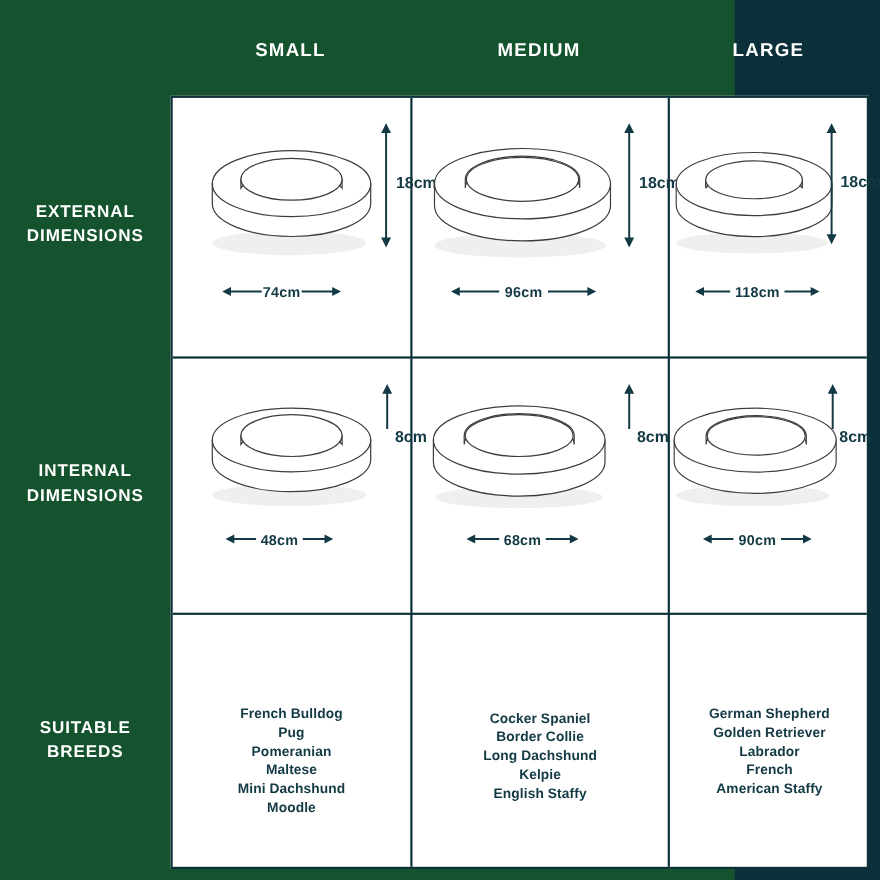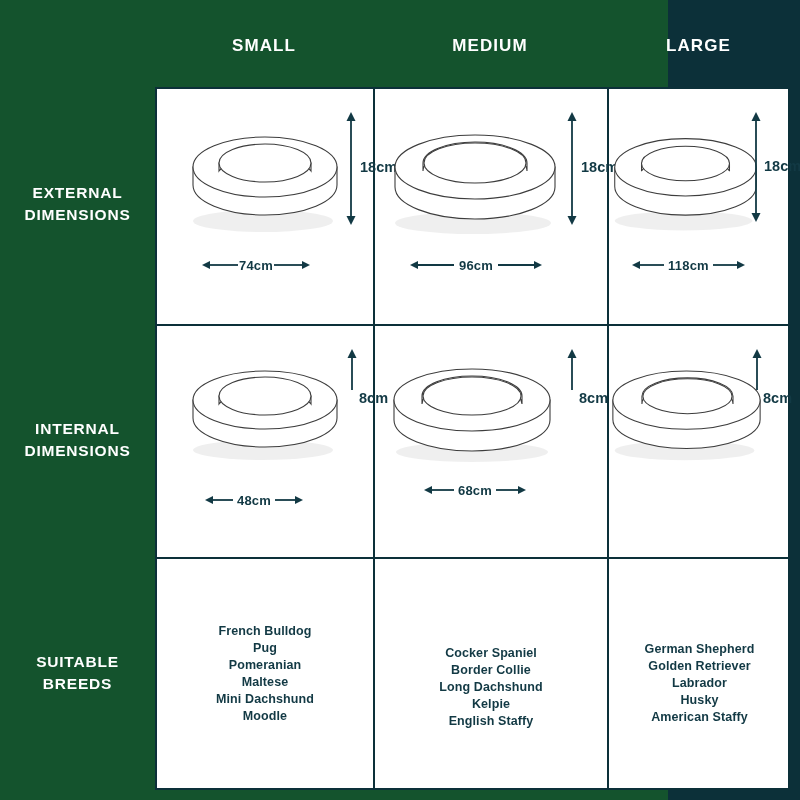--- a/index.html
+++ b/index.html
@@ -268,21 +268,21 @@
           <ellipse cx="80" cy="54" rx="72" ry="29" fill="#ffffff" stroke="#3d3d3d" stroke-width="1.1"></ellipse>
           <path d="M34,58 A48,20 0 0,1 126,58 L126,50 A48,20 0 0,0 34,50 Z" fill="#ffffff" stroke="#3d3d3d" stroke-width="1.1"></path>
           <ellipse cx="80" cy="50" rx="46" ry="19" fill="#ffffff" stroke="#3d3d3d" stroke-width="1.1"></ellipse>
         </svg>
       </div>
       <svg style="position:absolute; left:188px; top:22px;" width="14" height="42" viewBox="0 0 14 42">
         <line x1="7" y1="8" x2="7" y2="42" stroke="#123944" stroke-width="1.8"></line>
         <path d="M7,1 L2.5,10 L11.5,10 Z" fill="#123944"></path>
       </svg>
       <div class="dim-text" style="left:202px; top:64px;">8cm</div>
-      <div class="width-row" style="top:164px; height:20px; padding-right:22px;">
+      <div class="width-row" style="top:154px; height:20px; padding-right:22px;">
         <svg width="28" height="12" viewBox="0 0 28 12">
           <line x1="6" y1="6" x2="28" y2="6" stroke="#123944" stroke-width="1.8"></line>
           <path d="M0,6 L8,2 L8,10 Z" fill="#123944"></path>
         </svg>
         <span class="width-label" style="padding:0 3px;">48cm</span>
         <svg width="28" height="12" viewBox="0 0 28 12">
           <line x1="0" y1="6" x2="22" y2="6" stroke="#123944" stroke-width="1.8"></line>
           <path d="M28,6 L20,2 L20,10 Z" fill="#123944"></path>
         </svg>
       </div>
@@ -324,24 +324,35 @@
           <ellipse cx="80" cy="54" rx="76" ry="30" fill="#ffffff" stroke="#3d3d3d" stroke-width="1.1"></ellipse>
           <path d="M34,58 A47,19 0 0,1 128,58 L128,50 A47,19 0 0,0 34,50 Z" fill="#ffffff" stroke="#3d3d3d" stroke-width="1.1"></path>
           <ellipse cx="81" cy="50" rx="46" ry="18" fill="#ffffff" stroke="#3d3d3d" stroke-width="1.1"></ellipse>
         </svg>
       </div>
       <svg style="position:absolute; left:141px; top:22px;" width="14" height="42" viewBox="0 0 14 42">
         <line x1="7" y1="8" x2="7" y2="42" stroke="#123944" stroke-width="1.8"></line>
         <path d="M7,1 L2.5,10 L11.5,10 Z" fill="#123944"></path>
       </svg>
       <div class="dim-text" style="left:154px; top:64px;">8cm</div>
+      <div class="width-row" style="top:154px; height:20px; padding-right:22px;">
+        <svg width="28" height="12" viewBox="0 0 28 12">
+          <line x1="6" y1="6" x2="28" y2="6" stroke="#123944" stroke-width="1.8"></line>
+          <path d="M0,6 L8,2 L8,10 Z" fill="#123944"></path>
+        </svg>
+        <span class="width-label" style="padding:0 3px;">90cm</span>
+        <svg width="28" height="12" viewBox="0 0 28 12">
+          <line x1="0" y1="6" x2="22" y2="6" stroke="#123944" stroke-width="1.8"></line>
+          <path d="M28,6 L20,2 L20,10 Z" fill="#123944"></path>
+        </svg>
+      </div>
     </div>
 
     <div class="cell r3 c1">
-      <div class="breeds" style="top:64px;">
+      <div class="breeds" style="top:82px;">
         <div>French Bulldog</div>
         <div>Pug</div>
         <div>Pomeranian</div>
         <div>Maltese</div>
         <div>Mini Dachshund</div>
         <div>Moodle</div>
       </div>
     </div>
 
     <div class="cell r3 c2">
@@ -352,19 +363,19 @@
         <div>Kelpie</div>
         <div>English Staffy</div>
       </div>
     </div>
 
     <div class="cell r3 c3">
       <div class="breeds" style="top:82px;">
         <div>German Shepherd</div>
         <div>Golden Retriever</div>
         <div>Labrador</div>
-        <div>Husky</div>
+        <div>French</div>
         <div>American Staffy</div>
       </div>
     </div>
 
   </div>
 </div>
 
 </body></html>

